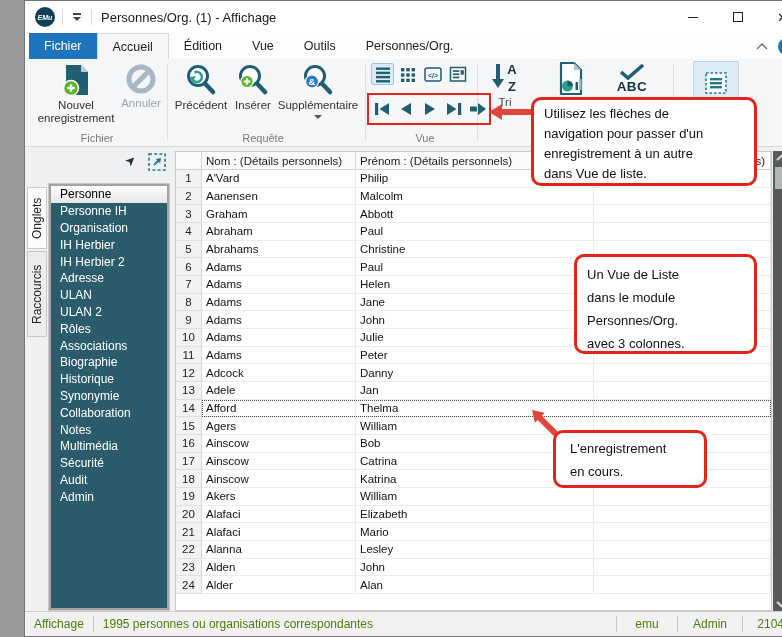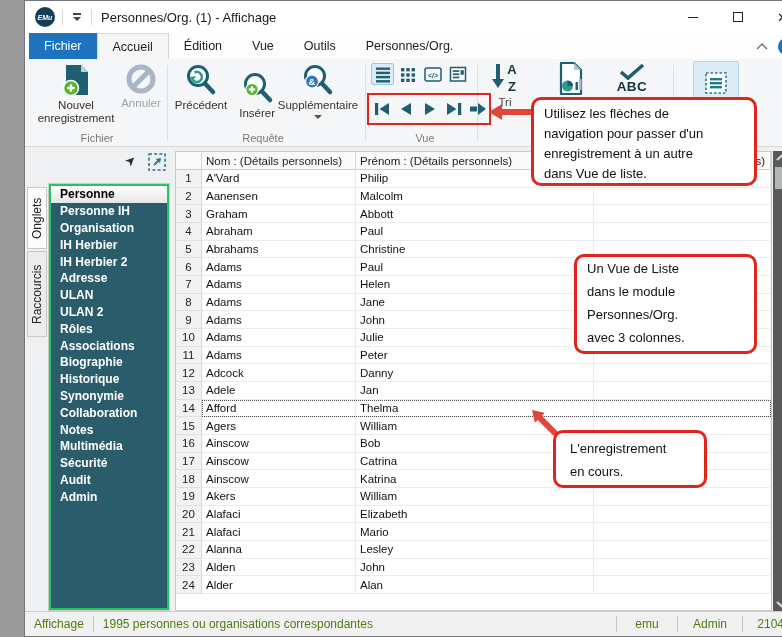--- a/index.html
+++ b/index.html
@@ -42,21 +42,21 @@
   .nav-btn { position:absolute; width:22px; height:24px; top:38px; display:flex; align-items:center; justify-content:center; }
   .tool-ico-btn { position:absolute; display:flex; flex-direction:column; align-items:center; gap:1px; font-size:11.5px; color:#444; }
   .abc-label { font-size:13.5px; font-weight:bold; color:#14333f; letter-spacing:0.5px; line-height:12px; }
   .sel-btn { position:absolute; left:668px; top:2px; width:46px; height:44px; background:#ddebf7; border:1px solid #b8d6ee; border-radius:2px; display:flex; align-items:center; justify-content:center; }
 
   
   .main { position:absolute; top:146px; left:0; width:782px; height:466px; background:#eef0f1; }
   .vtab { position:absolute; left:2px; width:20px; writing-mode:vertical-rl; transform:rotate(180deg); display:flex; align-items:center; justify-content:center; font-size:12px; color:#222; background:#ececec; border:1px solid #c9c9c9; }
   .vtab.selected { background:#fbfbfb; }
   .mini-cursor { position:absolute; left:100px; top:6px; font-size:13px; color:#22333d; transform:rotate(-45deg); }
-  .sidebar-panel { position:absolute; left:24px; top:37px; width:120px; height:426px; background:#2b5c6b; border:2px solid #22c55e; outline:1px solid #c9c9c9;font-weight:bold; }
+  .sidebar-panel { position:absolute; left:24px; top:37px; width:120px; height:426px; background:#2b5c6b; border:2px solid #a3a3a3; outline:1px solid #c9c9c9; }
   .sb-item { height:16.8px; display:flex; align-items:center; padding-left:9px; font-size:12px; color:#fff; white-space:nowrap; }
   .sb-item.selected { background:linear-gradient(#ffffff,#e6e6e6); color:#000; }
 
   
   .table { position:absolute; left:150px; top:4px; width:597px; height:460px; background:#fff; border:1px solid #c9c9c9; border-right:1px solid #c9c9c9; }
   .thead { display:grid; grid-template-columns:26px 154px 238px 177px; height:18px; }
   .hcell { background:#fafafa; border-right:1px solid #d6d6d6; border-bottom:1px solid #cfcfcf; font-size:11.5px; color:#1a1a1a; display:flex; align-items:center; padding-left:4px; white-space:nowrap; overflow:hidden;text-align:right; }
   .hcell.al-right { justify-content:flex-end; padding-right:5px; }
   .trow { display:grid; grid-template-columns:26px 154px 238px 177px; height:17.68px; position:relative; }
   .tcell { font-size:11.5px; color:#111; display:flex; align-items:center; padding-left:4px; border-bottom:1px solid #ececec; border-right:1px solid #ececec; white-space:nowrap; overflow:hidden; }
@@ -72,21 +72,21 @@
   .statusbar { position:absolute; left:0; right:0; bottom:0; height:25px; background:#f1f1f1; border-top:1px solid #c9cdd1; display:flex; align-items:center; font-size:12px; color:#4d7c0f; }
   .sb-div { width:1px; height:16px; background:#c6c6c6; flex:none; }
   .sb-cell { padding:0 9px; white-space:nowrap; }
   .sb-right { margin-left:auto; display:flex; align-items:center; height:100%; }
   .sb-cell.fixed { text-align:center; }
 
   
   .red-rect { position:absolute; left:342px; top:92px; width:124px; height:32px; border:2px solid #e1251b; z-index:55; }
   .callout { position:absolute; background:#fff; border:3px solid #e1251b; border-radius:10px; font-size:13px; color:#111; padding:4px 10px; z-index:60; white-space:pre-line; overflow:hidden; }
   .callout.c1 { left:506px; top:96px; width:226px; height:89px; line-height:20px; }
-  .callout.c2 { left:549px; top:253px; width:183px; height:100px; line-height:23px; padding-top:0; }
+  .callout.c2 { left:549px; top:253px; width:183px; height:100px; line-height:23px; padding-top:6px; }
   .callout.c3 { left:528px; top:429px; width:154px; height:58px; line-height:23px; padding-left:14px; }
   .ann-arrow { position:absolute; z-index:58; }
 </style>
 </head>
 <body>
 
 <div class="window">
 
   <div class="titlebar">
     <div class="emu-logo">EMu</div>
@@ -150,21 +150,21 @@
 
     <div class="rbtn" style="left:146px; top:4px; width:60px;">
       <svg width="34" height="34" viewBox="0 0 34 34">
         <circle cx="14" cy="13" r="9.5" stroke="#205e72" stroke-width="3" fill="#fff"></circle>
         <line x1="21" y1="20.5" x2="29" y2="29" stroke="#205e72" stroke-width="4.5" stroke-linecap="round"></line>
         <path d="M10.5 9.5a5 5 0 1 1-2 7" stroke="#2d9b8a" stroke-width="2.6" fill="none"></path>
         <polygon points="5.5,14 12,13 8.5,18.5" fill="#2d9b8a"></polygon>
       </svg>
       <div class="lbl">Précédent</div>
     </div>
-    <div class="rbtn" style="left:206px; top:12px; width:44px;align-items:flex-end;">
+    <div class="rbtn" style="left:206px; top:4px; width:44px;">
       <svg width="34" height="34" viewBox="0 0 34 34">
         <circle cx="14" cy="13" r="9.5" stroke="#205e72" stroke-width="3" fill="#fff"></circle>
         <line x1="21" y1="20.5" x2="29" y2="29" stroke="#205e72" stroke-width="4.5" stroke-linecap="round"></line>
         <circle cx="11" cy="18.5" r="6.2" fill="#59b32c" stroke="#fff" stroke-width="1.2"></circle>
         <rect x="7.8" y="17.4" width="6.4" height="2.2" fill="#fff"></rect>
         <rect x="9.9" y="15.3" width="2.2" height="6.4" fill="#fff"></rect>
       </svg>
       <div class="lbl">Insérer</div>
     </div>
     <div class="rbtn" style="left:250px; top:4px; width:86px;">

